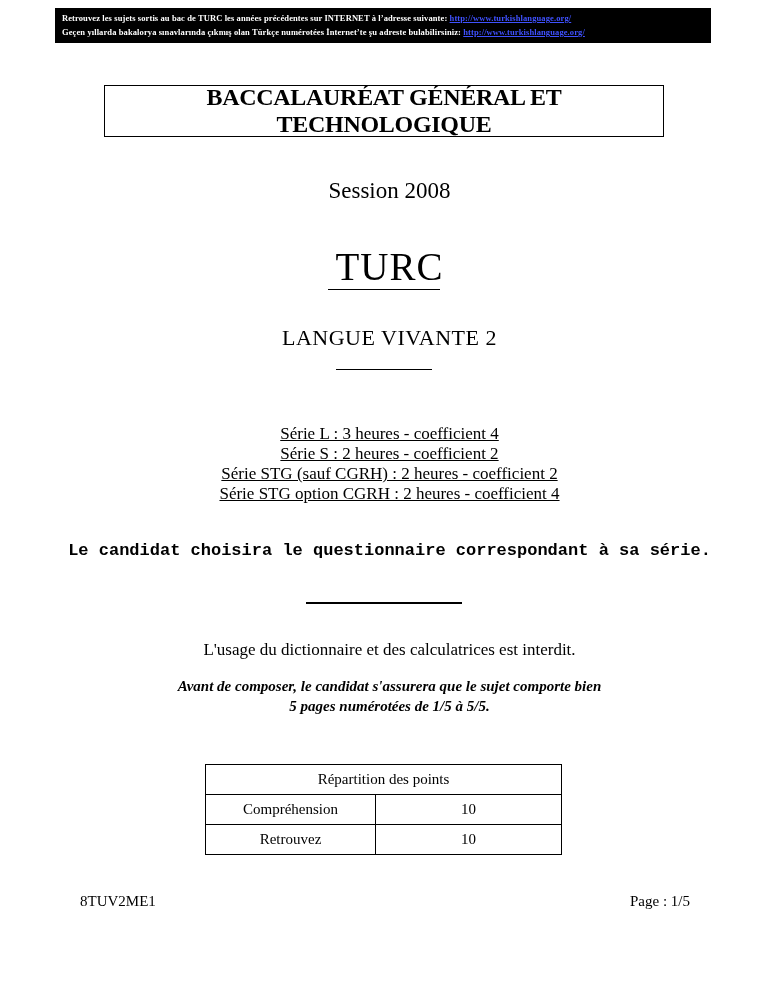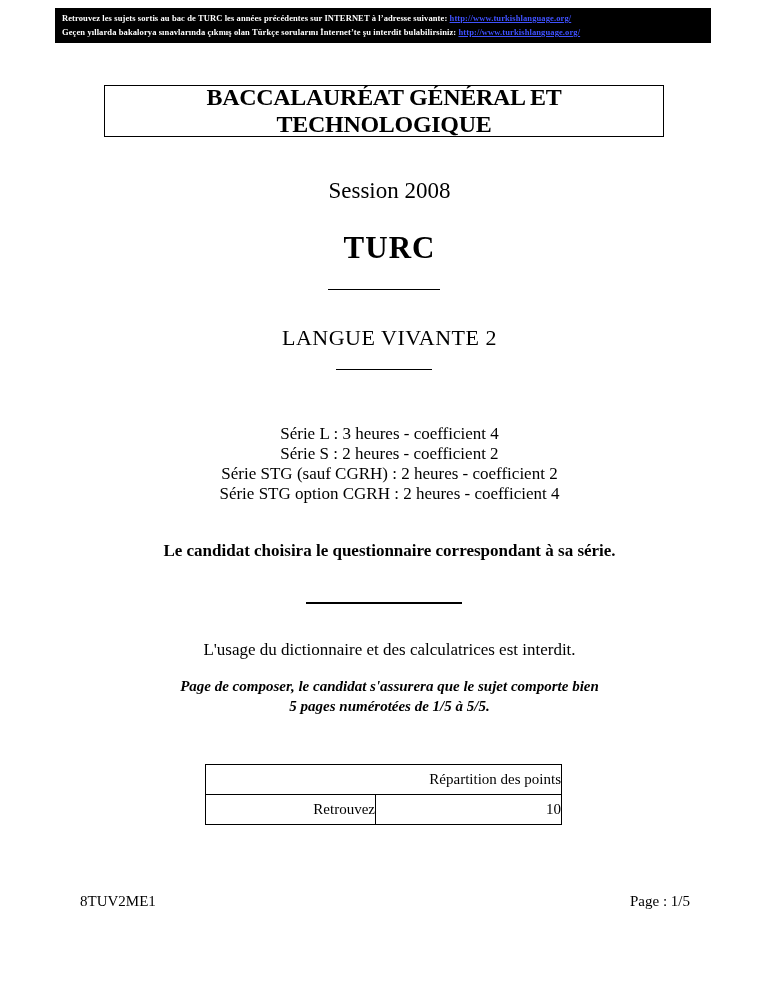--- a/index.html
+++ b/index.html
@@ -43,68 +43,68 @@
     display: flex;
     align-items: center;
     justify-content: center;
     font-size: 24px;
     font-weight: bold;
     letter-spacing: -0.3px;
     text-align: center;
   }
   .centered { position: absolute; left: 0; right: 0; text-align: center; padding-left: 11px; }
   .session { top: 178px; font-size: 23px; }
-  .subject { top: 230px; font-size: 31px; letter-spacing: 1px; font-weight: bold; }
+  .subject { top: 244px; font-size: 39px; letter-spacing: 1px; }
   .rule {
     position: absolute;
     left: 50%;
     transform: translateX(-50%);
     border-top: 1.5px solid #000000;
     height: 0;
   }
   .rule-subject { top: 289px; width: 112px; }
   .level { top: 325px; font-size: 22px; letter-spacing: 0.5px; }
   .rule-level { top: 369px; width: 96px; }
   .series { top: 424px; font-size: 17px; line-height: 20px; }
-  .series div { margin-bottom: 0; }
-  .instruction { top: 541px; font-size: 17px; font-weight: bold; }
+  .series div { margin-bottom: 0; text-decoration: underline; }
+  .instruction { top: 541px; font-size: 17px; font-weight: bold; font-family: Liberation Mono, monospace; }
   .rule-separator { top: 602px; width: 156px; border-top-width: 2px; }
   .dict-note { top: 640px; font-size: 17px; }
   .compose-note { top: 676px; font-size: 15px; font-weight: bold; font-style: italic; line-height: 20px; }
   
   .points-table {
     position: absolute;
     top: 764px;
     left: 205px;
     border-collapse: collapse;
     font-size: 15px;
   }
   .points-table td {
     border: 1px solid #000000;
-    text-align: right;
+    text-align: center;
     vertical-align: middle;
   }
   .points-table .hdr-cell { width: 356px; height: 30px; }
   .points-table .label-cell { width: 170px; height: 30px; }
   .points-table .value-cell { width: 186px; height: 30px; }
   
   .footer-left { position: absolute; top: 893px; left: 80px; font-size: 15px; }
   .footer-right { position: absolute; top: 893px; right: 78px; font-size: 15px; }
 </style>
 </head>
 <body>
 
 <div class="page">
 
   <div class="banner">
     <div>
       <span>Retrouvez les sujets sortis au bac de TURC les années précédentes sur INTERNET à l’adresse suivante: </span><a>http://www.turkishlanguage.org/</a>
     </div>
     <div>
-      <span>Geçen yıllarda bakalorya sınavlarında çıkmış olan Türkçe sorularını İnternet’te şu interdit bulabilirsiniz: </span><a>http://www.turkishlanguage.org/</a>
+      <span>Geçen yıllarda bakalorya sınavlarında çıkmış olan Türkçe numérotées İnternet’te şu adreste bulabilirsiniz: </span><a>http://www.turkishlanguage.org/</a>
     </div>
   </div>
 
   <div class="title-box">
     <span>BACCALAURÉAT GÉNÉRAL ET TECHNOLOGIQUE</span>
   </div>
 
   <div class="centered session">Session 2008</div>
 
   <div class="centered subject">TURC</div>
@@ -120,28 +120,32 @@
     <div>Série STG option CGRH : 2 heures - coefficient 4</div>
   </div>
 
   <div class="centered instruction">Le candidat choisira le questionnaire correspondant à sa série.</div>
 
   <div class="rule rule-separator"></div>
 
   <div class="centered dict-note">L'usage du dictionnaire et des calculatrices est interdit.</div>
 
   <div class="centered compose-note">
-    <div>Page de composer, le candidat s'assurera que le sujet comporte bien</div>
+    <div>Avant de composer, le candidat s'assurera que le sujet comporte bien</div>
     <div>5 pages numérotées de 1/5 à 5/5.</div>
   </div>
 
   <table class="points-table">
     <tbody>
       <tr>
         <td class="hdr-cell" colspan="2">Répartition des points</td>
+      </tr>
+      <tr>
+        <td class="label-cell">Compréhension</td>
+        <td class="value-cell">10</td>
       </tr>
       <tr>
         <td class="label-cell">Retrouvez</td>
         <td class="value-cell">10</td>
       </tr>
     </tbody>
   </table>
 
   <div class="footer-left">8TUV2ME1</div>
   <div class="footer-right">Page : 1/5</div>

